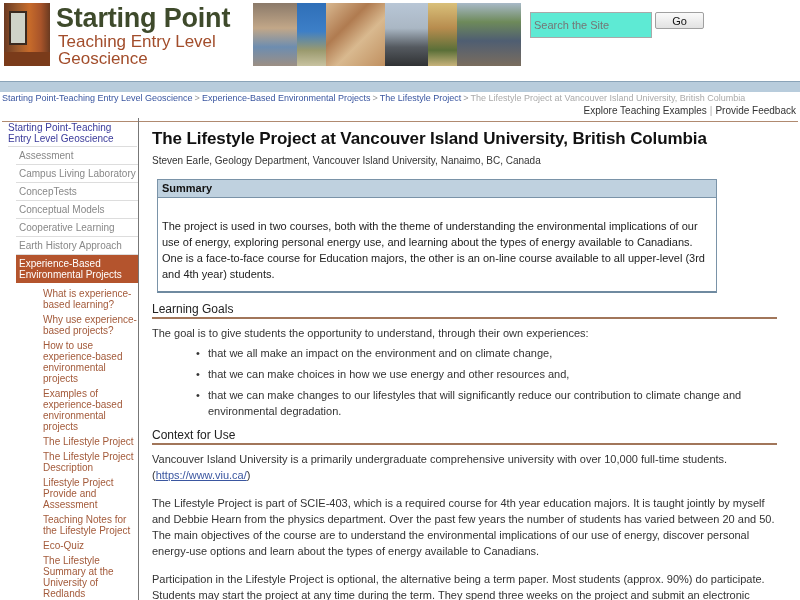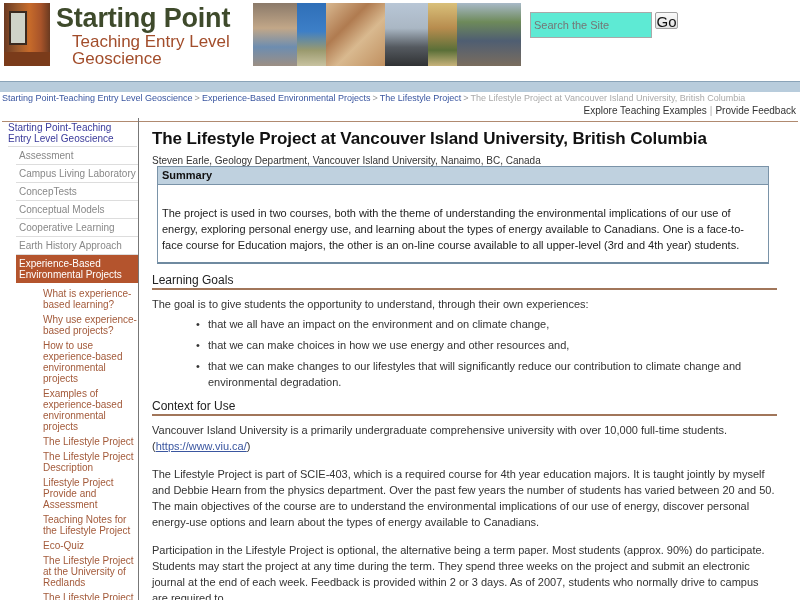--- a/index.html
+++ b/index.html
@@ -6,32 +6,32 @@
   html, body { width: 800px; height: 600px; overflow: hidden; background: #fff; }
   body { font-family: "Liberation Sans", sans-serif; color: #333; position: relative; }
 
   
   .header { position: absolute; left: 0; top: 0; width: 800px; height: 70px; background: #fff; }
   .logo-photo { position: absolute; left: 4px; top: 3px; width: 46px; height: 63px;
     background: linear-gradient(90deg, #6b3a22 0%, #9b5a2c 30%, #c76b2a 55%, #a8542a 80%, #6a3a20 100%); }
   .logo-photo::before { content: ""; position: absolute; left: 5px; top: 8px; width: 14px; height: 30px; background: #cfd3c8; border: 2px solid #3a2a20; }
   .logo-photo::after { content: ""; position: absolute; left: 0; bottom: 0; width: 46px; height: 14px; background: #7a3b1a; }
   .logo-title { position: absolute; left: 56px; top: 3px; font-size: 27px; font-weight: bold; color: #3e4a2b; letter-spacing: -0.2px; white-space: nowrap; text-align: center; }
-  .logo-sub { position: absolute; left: 72px; top: 33px; font-size: 17px; line-height: 17px; color: #a24d2b; white-space: nowrap; }
+  .logo-sub { position: absolute; left: 58px; top: 33px; font-size: 17px; line-height: 17px; color: #a24d2b; white-space: nowrap; }
   .photo-strip { position: absolute; left: 253px; top: 3px; width: 268px; height: 63px; display: flex; }
   .photo { height: 63px; }
   .p1 { width: 44px; background: linear-gradient(180deg, #8b7a6a 0%, #c2a788 40%, #6d8db0 70%, #9c8f84 100%); }
   .p2 { width: 29px; background: linear-gradient(180deg, #2f6fb8 0%, #3d7fc7 45%, #9a9a6e 75%, #c8c2a0 100%); }
   .p3 { width: 59px; background: linear-gradient(135deg, #d8b890 0%, #b07b50 35%, #d9b98f 60%, #c09060 100%); }
   .p4 { width: 43px; background: linear-gradient(180deg, #b8c6d6 0%, #aab7c4 40%, #555a60 70%, #303234 100%); }
   .p5 { width: 29px; background: linear-gradient(180deg, #d9c07a 0%, #b78c4e 40%, #5a6f38 75%, #c7b27a 100%); }
   .p6 { width: 64px; background: linear-gradient(180deg, #a8b9c8 0%, #6e8a5a 30%, #4f5e72 60%, #7a6d5e 100%); }
 
   .search-input { position: absolute; left: 530px; top: 12px; width: 122px; height: 26px; border: 1px solid #a9a9a9; font-size: 11px; padding: 1px 3px; color: #777; font-family: "Liberation Sans", sans-serif; background: #5eead4; }
-  .search-btn { position: absolute; left: 655px; top: 12px; width: 23px; height: 17px; border: 1px solid #a0a0a0; background: linear-gradient(#fafafa, #e2e2e2); font-size: 15px; font-family: "Liberation Sans", sans-serif; color: #111; border-radius: 2px; }
+  .search-btn { position: absolute; left: 655px; top: 12px; width: 49px; height: 17px; border: 1px solid #a0a0a0; background: linear-gradient(#fafafa, #e2e2e2); font-size: 11px; font-family: "Liberation Sans", sans-serif; color: #111; border-radius: 2px; }
 
   
   .navbar { position: absolute; left: 0; top: 81px; width: 800px; height: 11px; background: #b8ccdc; border-top: 1px solid #8aa3b8; }
   .breadcrumb { position: absolute; left: 2px; top: 92px; width: 796px; height: 30px; font-size: 9px; line-height: 13px; color: #7777aa; white-space: nowrap; border-bottom: 1px solid #b08a70; }
   .breadcrumb a { color: #3a56a0; text-decoration: none; }
   .breadcrumb .sep { color: #999; margin: 0 2px; }
   .breadcrumb .current { color: #aaa; }
   .top-links { position: absolute; right: 4px; top: 105px; font-size: 10px; color: #333; white-space: nowrap; }
   .top-links .sep { color: #aaa; margin: 0 3px; }
   .top-links a { color: #333; text-decoration: none; }
@@ -41,21 +41,21 @@
   .side-root { display: block; margin-left: 8px; margin-right: 1px; padding: 4px 0 2px 0; font-size: 10px; line-height: 11px; color: #3a3a9a; text-decoration: none; border-bottom: 1px solid #ddd; }
   .side-item { display: block; margin-left: 16px; padding: 3px 0 3px 3px; font-size: 10px; line-height: 11px; color: #888; border-bottom: 1px solid #ddd; text-decoration: none; }
   .side-active { display: block; margin-left: 16px; padding: 3px 3px; font-size: 10px; line-height: 11px; color: #fff; background: #b4542d; text-decoration: none; }
   .side-sub { display: block; margin-left: 43px; padding: 2px 0; font-size: 10px; line-height: 11px; color: #a35a3a; text-decoration: none; }
   .side-sub2 { display: block; margin-left: 43px; padding: 2px 0; font-size: 10px; line-height: 11px; color: #a35a3a; text-decoration: none; }
 
   
   .main { position: absolute; left: 152px; top: 118px; width: 625px; }
   .page-title { font-size: 17px; font-weight: bold; color: #111; margin-top: 11px; letter-spacing: -0.1px; white-space: nowrap; }
   .byline { font-size: 10px; color: #333; margin-top: 6px; }
-  .summary-box { margin-left: 5px; width: 612px; border: 1px solid #7a93a8; border-bottom: 2px solid #6f8aa0; }
+  .summary-box { margin-top: 13px; margin-left: 5px; width: 560px; border: 1px solid #7a93a8; border-bottom: 2px solid #6f8aa0; }
   .summary-head { background: #bfd1df; font-size: 11px; font-weight: bold; color: #111; padding: 2px 4px 3px 4px; border-bottom: 1px solid #7a93a8; }
   .summary-body { font-size: 11px; line-height: 16px; color: #222; padding: 20px 4px 9px 4px; }
   .section-h { font-size: 12px; font-weight: normal; color: #222; margin-top: 9px; padding-bottom: 1px; border-bottom: 2px solid #a1765a; width: 625px; }
   .para { font-size: 11px; line-height: 16px; color: #333; margin-top: 6px; }
   .goals { list-style: none; margin-top: 4px; margin-left: 44px; }
   .goals li { position: relative; font-size: 11px; line-height: 16px; color: #333; padding-left: 12px; margin-bottom: 5px; }
   .goals li::before { content: "•"; position: absolute; left: 0; top: 0; color: #333; }
   .para a { color: #3a56a0; }
   .para-gap { margin-top: 12px; }
 </style>
@@ -101,37 +101,37 @@
   <div style="height:3px"></div>
   <a href="#" class="side-sub">What is experience-based learning?</a>
   <a href="#" class="side-sub">Why use experience-based projects?</a>
   <a href="#" class="side-sub">How to use experience-based environmental projects</a>
   <a href="#" class="side-sub">Examples of experience-based environmental projects</a>
   <a href="#" class="side-sub">The Lifestyle Project</a>
   <a href="#" class="side-sub2">The Lifestyle Project Description</a>
   <a href="#" class="side-sub2">Lifestyle Project Provide and Assessment</a>
   <a href="#" class="side-sub2">Teaching Notes for the Lifestyle Project</a>
   <a href="#" class="side-sub2">Eco-Quiz</a>
-  <a href="#" class="side-sub2">The Lifestyle Project at the University of Redlands</a>
+  <a href="#" class="side-sub2">The Lifestyle Summary at the University of Redlands</a>
   <a href="#" class="side-sub2">The Lifestyle Project at West Chester University of Pennsylvania</a>
 </div>
 
 <div class="main">
   <h1 class="page-title">The Lifestyle Project at Vancouver Island University, British Columbia</h1>
   <div class="byline">Steven Earle, Geology Department, Vancouver Island University, Nanaimo, BC, Canada</div>
 
   <div class="summary-box">
     <div class="summary-head">Summary</div>
     <div class="summary-body">The project is used in two courses, both with the theme of understanding the environmental implications of our use of energy, exploring personal energy use, and learning about the types of energy available to Canadians. One is a face-to-face course for Education majors, the other is an on-line course available to all upper-level (3rd and 4th year) students.</div>
   </div>
 
   <h2 class="section-h">Learning Goals</h2>
   <p class="para">The goal is to give students the opportunity to understand, through their own experiences:</p>
   <ul class="goals">
-    <li>that we all have an impact on the environment and on climate change,</li>
+    <li>that we all make an impact on the environment and on climate change,</li>
     <li>that we can make choices in how we use energy and other resources and,</li>
     <li>that we can make changes to our lifestyles that will significantly reduce our contribution to climate change and environmental degradation.</li>
   </ul>
 
   <h2 class="section-h">Context for Use</h2>
   <p class="para"><span>Vancouver Island University is a primarily undergraduate comprehensive university with over 10,000 full-time students.</span><br><span>(</span><a href="#">https://www.viu.ca/</a><span>)</span></p>
   <p class="para para-gap">The Lifestyle Project is part of SCIE-403, which is a required course for 4th year education majors. It is taught jointly by myself and Debbie Hearn from the physics department. Over the past few years the number of students has varied between 20 and 50. The main objectives of the course are to understand the environmental implications of our use of energy, discover personal energy-use options and learn about the types of energy available to Canadians.</p>
   <p class="para para-gap">Participation in the Lifestyle Project is optional, the alternative being a term paper. Most students (approx. 90%) do participate. Students may start the project at any time during the term. They spend three weeks on the project and submit an electronic journal at the end of each week. Feedback is provided within 2 or 3 days. As of 2007, students who normally drive to campus are required to</p>
 </div>
 

